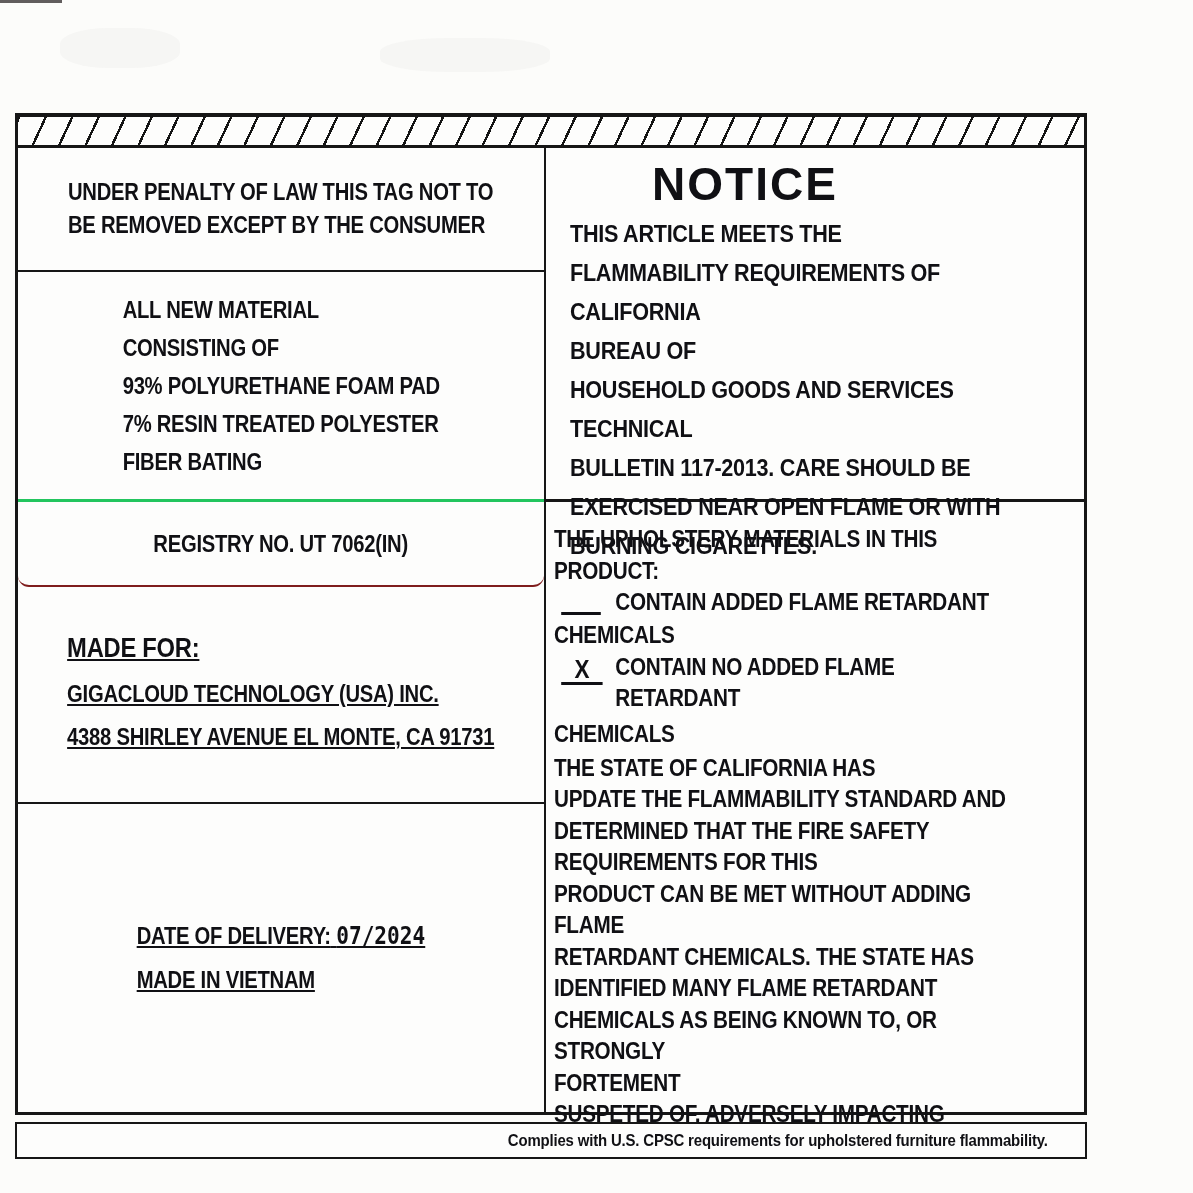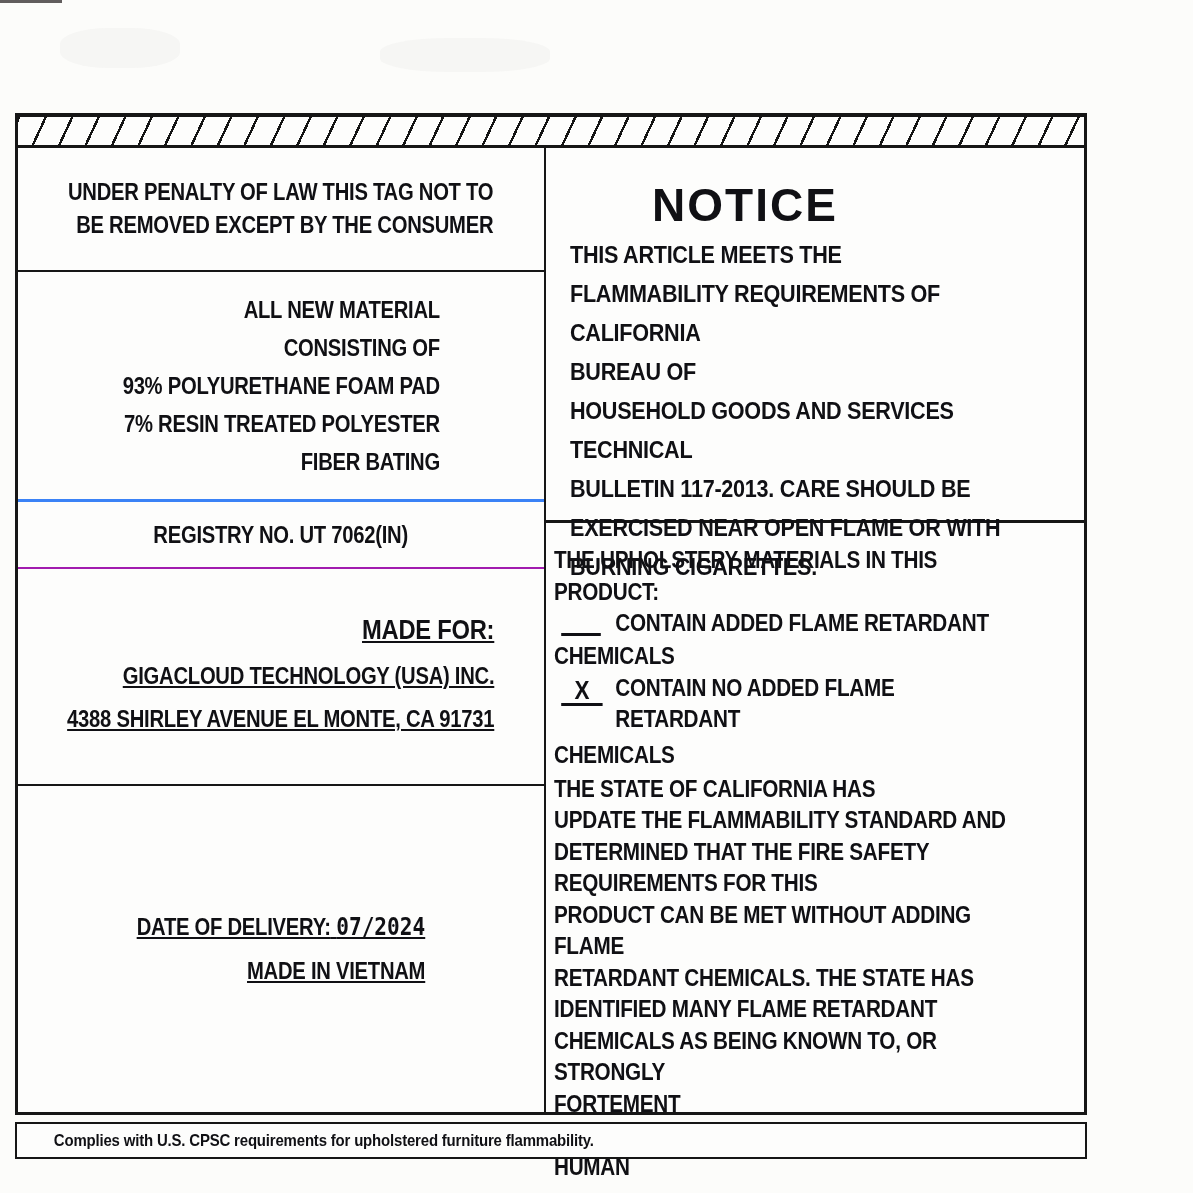--- a/index.html
+++ b/index.html
@@ -21,27 +21,27 @@
     box-sizing:border-box;background:#fdfdfc;
     display:flex;flex-direction:column;
   }
   .hatch{
     height:28px;flex:0 0 28px;border-bottom:3px solid #161616;
     background:repeating-linear-gradient(115deg,#141414 0 2.4px,transparent 2.4px 24px);
     background-color:#fdfdfc;
   }
   .cols{flex:1;display:flex;min-height:0;}
   .col-left{width:526px;flex:0 0 526px;border-right:2px solid #161616;display:flex;flex-direction:column;}
-  .col-right{flex:1;display:flex;flex-direction:column;margin-top:21px;}
+  .col-right{flex:1;display:flex;flex-direction:column;}
 
   
-  .row{box-sizing:border-box;display:flex;flex-direction:column;justify-content:center;align-items:center;text-align:right;}
+  .row{box-sizing:border-box;display:flex;flex-direction:column;justify-content:center;align-items:center;text-align:left;}
   .r1{height:124px;border-bottom:2px solid #161616;}
-  .r2{height:230px;border-bottom:3px solid #3b82f6;}
-  .r3{height:67px;border-bottom:2px solid #a21caf;}
+  .r2{height:230px;border-bottom:3px solid #22c55e;}
+  .r3{height:85px;border-bottom:2px solid #7f1d1d;border-radius:11px;}
   .r4{height:190px;border-bottom:2px solid #161616;}
   .r5{height:217px;border-bottom:2px solid #161616;text-decoration:underline;}
   .r6{flex:1;text-decoration:underline;}
 
   .t{font-weight:bold;letter-spacing:-0.3px;}
   .sqz{transform:scaleX(.88);transform-origin:50% 50%;}
   .sqzL{transform:scaleX(.90);transform-origin:0 50%;}
 
   .penalty-line{font-size:23px;line-height:33px;}
   .mat-line{font-size:23px;line-height:38px;}
@@ -60,21 +60,21 @@
   .notice-line{font-size:24px;line-height:39px;}
   .uph-line{font-size:23px;line-height:31.5px;}
   .opt-row{display:flex;align-items:baseline;padding-left:8px;line-height:33px;}
   .blank-mark{display:inline-block;width:44px;height:2px;border-bottom:3px solid #101014;transform:translateY(5px);margin-right:16px;flex:0 0 44px;}
   .x-mark{display:inline-block;width:46px;text-align:center;font-weight:bold;font-size:25px;border-bottom:3px solid #101014;transform:translateY(3px);margin-right:14px;line-height:26px;flex:0 0 46px;}
 
   
   .footer-box{
     position:absolute;left:15px;top:1122px;width:1072px;height:37px;
     box-sizing:border-box;border:2px solid #161616;background:#fdfdfc;
-    display:flex;align-items:center;justify-content:flex-start;
+    display:flex;align-items:center;justify-content:flex-end;
   }
   .footer-text{font-weight:bold;font-size:17px;letter-spacing:-0.2px;transform:scaleX(.88);}
 </style>
 </head>
 <body>
 
 <div class="topline"></div>
 <div class="smudge" style="left:60px;top:28px;width:120px;height:40px;"></div>
 <div class="smudge" style="left:380px;top:38px;width:170px;height:34px;"></div>
 

